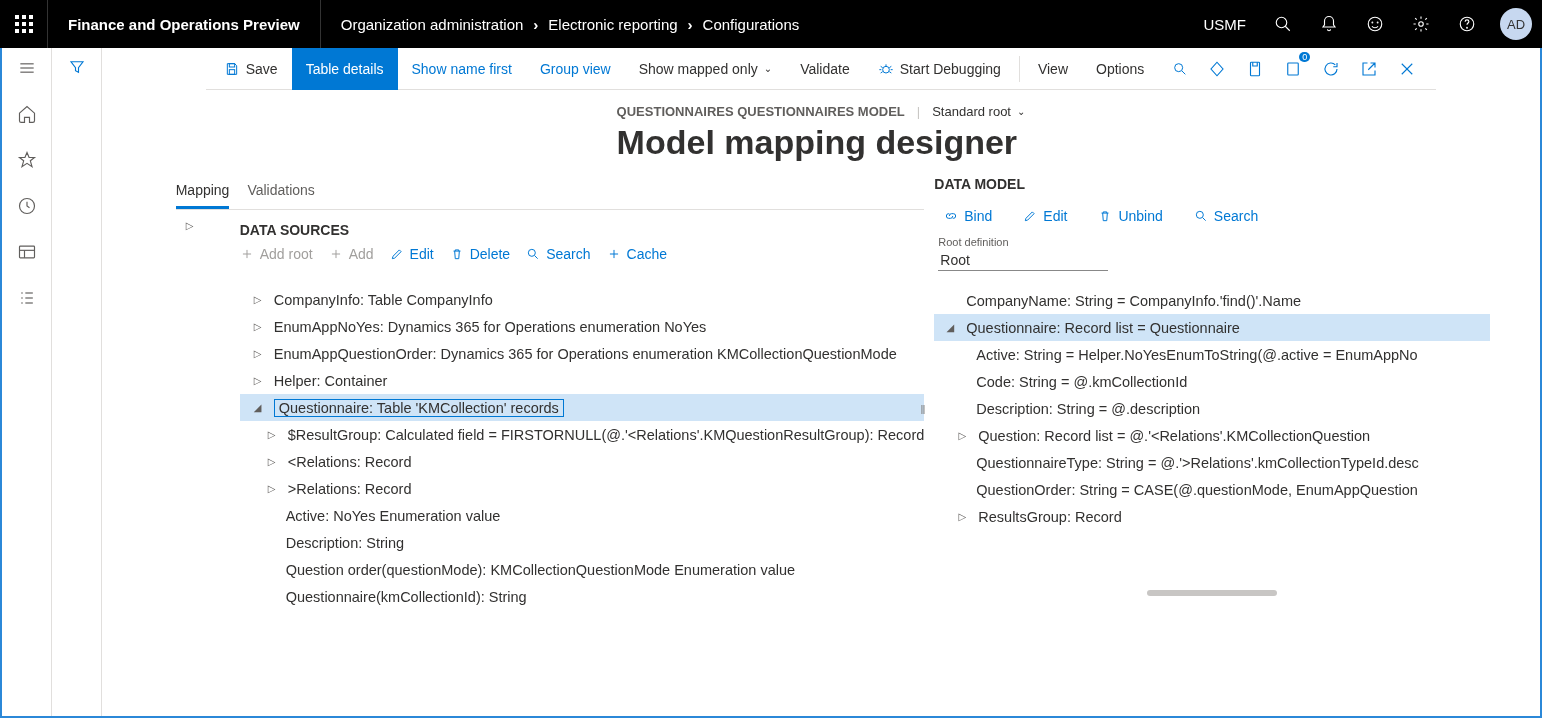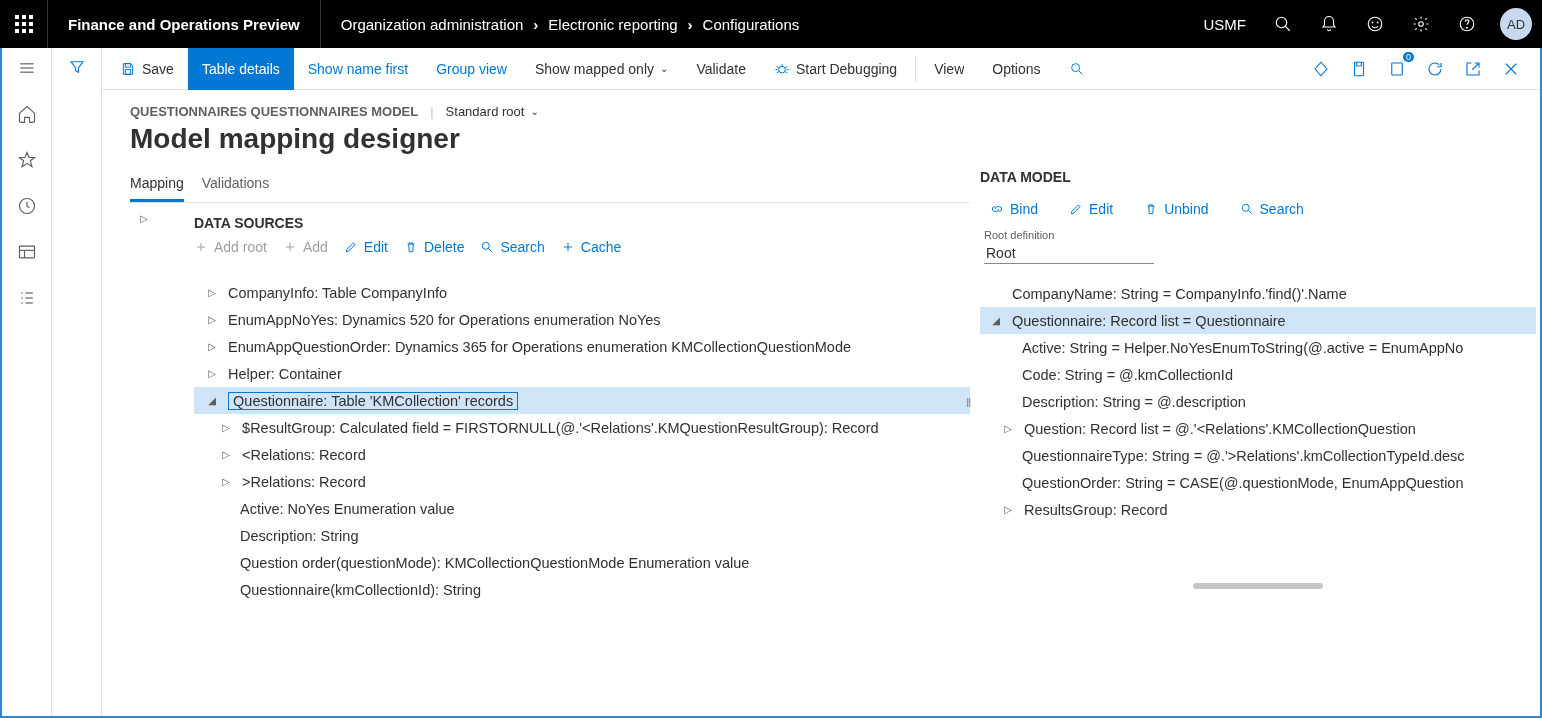--- a/index.html
+++ b/index.html
@@ -15,36 +15,36 @@
 .company { padding: 0 14px; font-size: 15px; }
 .topicon { width: 46px; height: 48px; display: flex; align-items: center; justify-content: center; cursor: pointer; }
 .topicon svg { stroke: #fff; fill: none; stroke-width: 1.5; }
 .avatar { width: 32px; height: 32px; border-radius: 50%; background: #c7d8f0; color: #333; display: flex; align-items: center; justify-content: center; font-size: 13px; margin: 0 10px; }
 .shell { display: flex; height: calc(100vh - 48px); border: 2px solid #2b88d8; border-top: none; }
 .leftnav { width: 50px; border-right: 1px solid #e1dfdd; display: flex; flex-direction: column; align-items: center; padding-top: 6px; gap: 18px; }
 .leftnav .navicon { width: 40px; height: 28px; display: flex; align-items: center; justify-content: center; cursor: pointer; }
 .leftnav .navicon svg { stroke: #605e5c; fill: none; stroke-width: 1.4; }
 .filterpane { width: 50px; border-right: 1px solid #e1dfdd; display: flex; justify-content: center; padding-top: 10px; }
 .filterpane svg { stroke: #0078d4; fill: none; stroke-width: 1.5; }
-.main { flex: 1; display: flex; flex-direction: column; min-width: 0; }
+.main { flex: 1; display: flex; flex-direction: column; min-width: 0; align-items: center; }
 .cmdbar { height: 42px; border-bottom: 1px solid #e1dfdd; display: flex; align-items: center; padding: 0 4px; gap: 0; }
 .cmd { padding: 0 14px; height: 42px; display: flex; align-items: center; gap: 6px; cursor: pointer; color: #0078d4; }
 .cmd.plain { color: #323130; }
 .cmd.active { background: #0078d4; color: #fff; }
 .cmd svg { stroke: currentColor; fill: none; stroke-width: 1.5; }
 .cmd.hasicon svg { width: 16px; height: 16px; }
 .cmd-sep { width: 1px; height: 26px; background: #e1dfdd; margin: 0 4px; }
 .cmdbar-right { margin-left: auto; display: flex; align-items: center; gap: 8px; padding-right: 10px; }
 .cmdbar-right .ricon { width: 30px; height: 30px; display: flex; align-items: center; justify-content: center; cursor: pointer; color: #0078d4; }
 .cmdbar-right .ricon svg { stroke: currentColor; fill: none; stroke-width: 1.5; }
 .header { padding: 14px 28px 0 28px; }
 .module { color: #605e5c; font-size: 13px; font-weight: 600; display: flex; align-items: center; gap: 12px; }
 .module .vsep { color: #c8c6c4; font-weight: normal; }
 .viewdrop { font-weight: normal; color: #323130; cursor: pointer; display: inline-flex; align-items: center; gap: 6px; }
-.pagetitle { font-size: 28px; font-weight: 600; margin-top: 4px; }
+.pagetitle { font-size: 34px; font-weight: 600; margin-top: 4px; }
 .content { display: flex; flex: 1; min-height: 0; }
 .left { flex: 1; padding: 14px 10px 0 28px; min-width: 0; }
 .tabs { display: flex; gap: 18px; border-bottom: 1px solid #e1dfdd; margin-bottom: 0; }
 .tab { padding: 6px 0 8px 0; cursor: pointer; color: #605e5c; }
 .tab.sel { color: #323130; border-bottom: 3px solid #0078d4; font-weight: 400; }
 .dspanel { padding: 12px 0 0 36px; }
 .ds-head { font-weight: 600; color: #323130; font-size: 14px; margin-bottom: 8px; }
 .ds-toolbar { display: flex; gap: 16px; margin-bottom: 24px; flex-wrap: wrap; }
 .ds-btn { display: inline-flex; align-items: center; gap: 6px; color: #0078d4; cursor: pointer; }
 .ds-btn.disabled { color: #a19f9d; }
@@ -335,21 +335,21 @@
                   <svg viewBox="0 0 24 24">
                     <line x1="12" y1="5" x2="12" y2="19"></line>
                     <line x1="5" y1="12" x2="19" y2="12"></line>
                   </svg>
                   <span>Cache</span>
                 </span>
             </div>
 
             <div class="tree">
               <div class="tree-row ind0"><span class="tog">▷</span>&nbsp;&nbsp;<span>CompanyInfo: Table CompanyInfo</span></div>
-              <div class="tree-row ind0"><span class="tog">▷</span>&nbsp;&nbsp;<span>EnumAppNoYes: Dynamics 520 for Operations enumeration NoYes</span></div>
+              <div class="tree-row ind0"><span class="tog">▷</span>&nbsp;&nbsp;<span>EnumAppNoYes: Dynamics 365 for Operations enumeration NoYes</span></div>
               <div class="tree-row ind0"><span class="tog">▷</span>&nbsp;&nbsp;<span>EnumAppQuestionOrder: Dynamics 365 for Operations enumeration KMCollectionQuestionMode</span></div>
               <div class="tree-row ind0"><span class="tog">▷</span>&nbsp;&nbsp;<span>Helper: Container</span></div>
               <div class="tree-row ind0 sel"><span class="tog">◢</span>&nbsp;&nbsp;<span class="lbl">Questionnaire: Table 'KMCollection' records</span></div>
               <div class="tree-row ind1"><span class="tog">▷</span>&nbsp;&nbsp;<span>$ResultGroup: Calculated field = FIRSTORNULL(@.'&lt;Relations'.KMQuestionResultGroup): Record</span></div>
               <div class="tree-row ind1"><span class="tog">▷</span>&nbsp;&nbsp;<span>&lt;Relations: Record</span></div>
               <div class="tree-row ind1"><span class="tog">▷</span>&nbsp;&nbsp;<span>&gt;Relations: Record</span></div>
               <div class="tree-row ind2">
                   <span>Active: NoYes Enumeration value</span>
                 </div>
               <div class="tree-row ind2">

